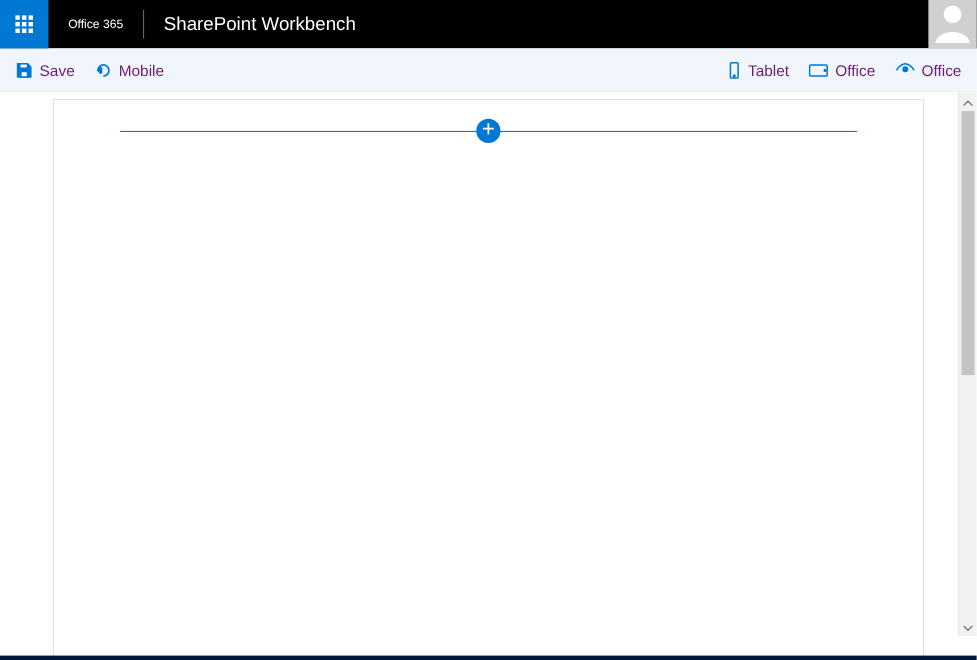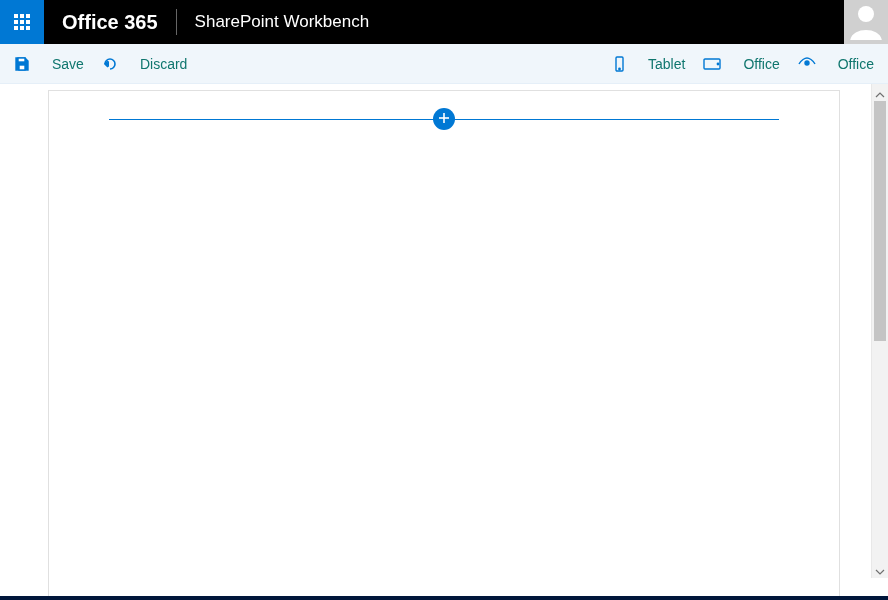--- a/index.html
+++ b/index.html
@@ -37,22 +37,22 @@
       grid-template-rows: repeat(3, 4px);
       gap: 2px;
     }
     .waffle div {
       width: 4px;
       height: 4px;
       background: #ffffff;
     }
     .brand {
       padding: 0 18px;
-      font-size: 20px;
-      font-weight: 700;
+      font-size: 11px;
+      font-weight: 400;
       color: #ffffff;
     }
     .divider-v {
       width: 1px;
       height: 26px;
       background: #666666;
     }
     .page-title {
       padding: 0 18px;
       font-size: 17px;
@@ -81,23 +81,23 @@
       border-bottom: 1px solid #e5eff8;
     }
     .cmd-left, .cmd-right {
       display: flex;
       align-items: center;
       gap: 18px;
     }
     .cmd-btn {
       display: flex;
       align-items: center;
-      gap: 22px;
-      cursor: pointer;
-      color: #0f766e;
+      gap: 6px;
+      cursor: pointer;
+      color: #701a75;
       font-size: 14px;
     }
     .cmd-btn .icon {
       display: flex;
       align-items: center;
       justify-content: center;
       color: #0078d4;
     }
     .canvas-area {
       position: absolute;
@@ -219,21 +219,21 @@
       <span>Save</span>
     </div>
     <div class="cmd-btn">
       <span class="icon">
         <svg width="16" height="16" viewBox="0 0 16 16" fill="none" stroke="#0078d4" stroke-width="1.6">
           <path d="M3 8 A5 5 0 1 1 8 13"></path>
           <path d="M6 5 L3 8 L6 11" fill="none"></path>
           <polygon points="3,8 7,5 7,11" fill="#0078d4" stroke="none"></polygon>
         </svg>
       </span>
-      <span>Discard</span>
+      <span>Mobile</span>
     </div>
   </div>
   <div class="spacer"></div>
   <div class="cmd-right">
     <div class="cmd-btn">
       <span class="icon">
         <svg width="14" height="16" viewBox="0 0 14 16" fill="none" stroke="#0078d4" stroke-width="1.4">
           <rect x="4" y="1" width="7" height="14" rx="1"></rect>
           <circle cx="7.5" cy="13" r="0.7" fill="#0078d4"></circle>
         </svg>

